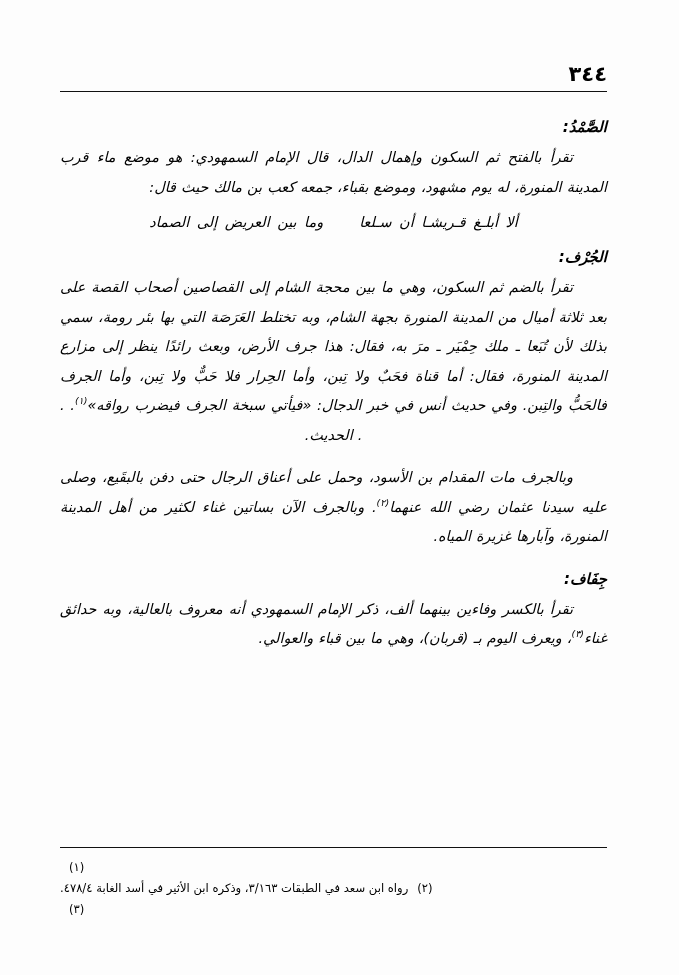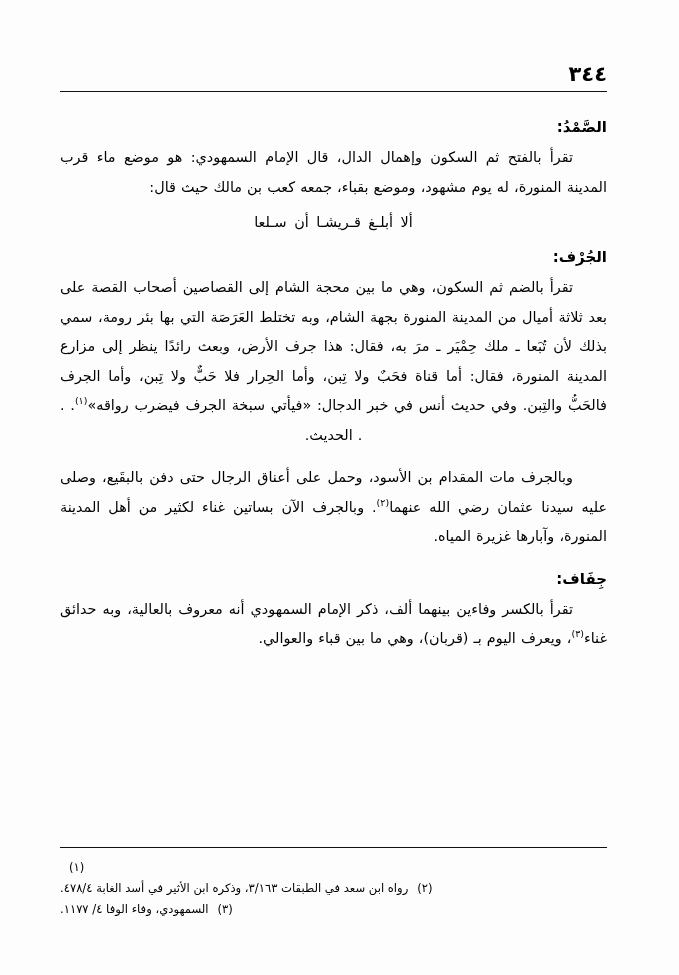--- a/index.html
+++ b/index.html
@@ -51,20 +51,21 @@
     font-size: 21px;
     font-weight: 700;
     letter-spacing: 1px;
   }
 
   
   .body-area {
     direction: rtl;
     text-align: justify;
     margin-top: 26px;
+    font-style: italic;
   }
 
   .entry-head {
     font-size: 15px;
     font-weight: 700;
     margin: 0 0 7px 0;
     text-align: right;
   }
   .entry-head.spaced { margin-top: 18px; }
 
@@ -140,20 +141,21 @@
       <div class="head-folio">٣٤٤</div>
     </div>
 
     <div class="body-area">
 
       <h2 class="entry-head">الصَّمْدُ:</h2>
       <p class="para">تقرأ بالفتح ثم السكون وإهمال الدال، قال الإمام السمهودي: هو موضع ماء قرب المدينة المنورة، له يوم مشهود، وموضع بقباء، جمعه كعب بن مالك حيث قال:</p>
 
       <div class="verse">
         <span class="hemistich">ألا أبلـغ قـريشـا أن سـلعا</span>
+        <span class="hemistich">وما بين العريض إلى الصماد</span>
       </div>
 
       <h2 class="entry-head spaced">الجُرْف:</h2>
 
       <p class="para tail-center"><span>تقرأ بالضم ثم السكون، وهي ما بين محجة الشام إلى القصاصين أصحاب القصة على بعد ثلاثة أميال من المدينة المنورة بجهة الشام، وبه تختلط العَرَصَة التي بها بئر رومة، سمي بذلك لأن تُبَعا ـ ملك حِمْيَر ـ مرَ به، فقال: هذا جرف الأرض، وبعث رائدًا ينظر إلى مزارع المدينة المنورة، فقال: أما قناة فحَبٌ ولا تِبن، وأما الحِرار فلا حَبٌّ ولا تِبن، وأما الجرف فالحَبُّ والتِبن. وفي حديث أنس في خبر الدجال: «فيأتي سبخة الجرف فيضرب رواقه»</span><sup class="fn">(١)</sup><span>. . . الحديث.</span></p>
 
       <p class="para follow"><span>وبالجرف مات المقدام بن الأسود، وحمل على أعناق الرجال حتى دفن بالبقَيع، وصلى عليه سيدنا عثمان رضي الله عنهما</span><sup class="fn">(٢)</sup><span>. وبالجرف الآن بساتين غناء لكثير من أهل المدينة المنورة، وآبارها غزيرة المياه.</span></p>
 
       <h2 class="entry-head spaced">جِفَاف:</h2>
 
@@ -168,18 +170,17 @@
         <span class="fn-marker">(١)</span>
       </div>
 
       <div class="fn-row">
         <span class="fn-marker">(٢)</span>
         <span class="fn-text">رواه ابن سعد في الطبقات ٣/١٦٣، وذكره ابن الأثير في أسد الغابة ٤٧٨/٤.</span>
       </div>
 
       <div class="fn-row">
         <span class="fn-marker">(٣)</span>
-        <span class="fn-text">السمهودي، وفاء الوفا ٤/ ١١٧٧.</span>
       </div>
     </div>
 
   </div>
 </div>
 
 </body></html>

